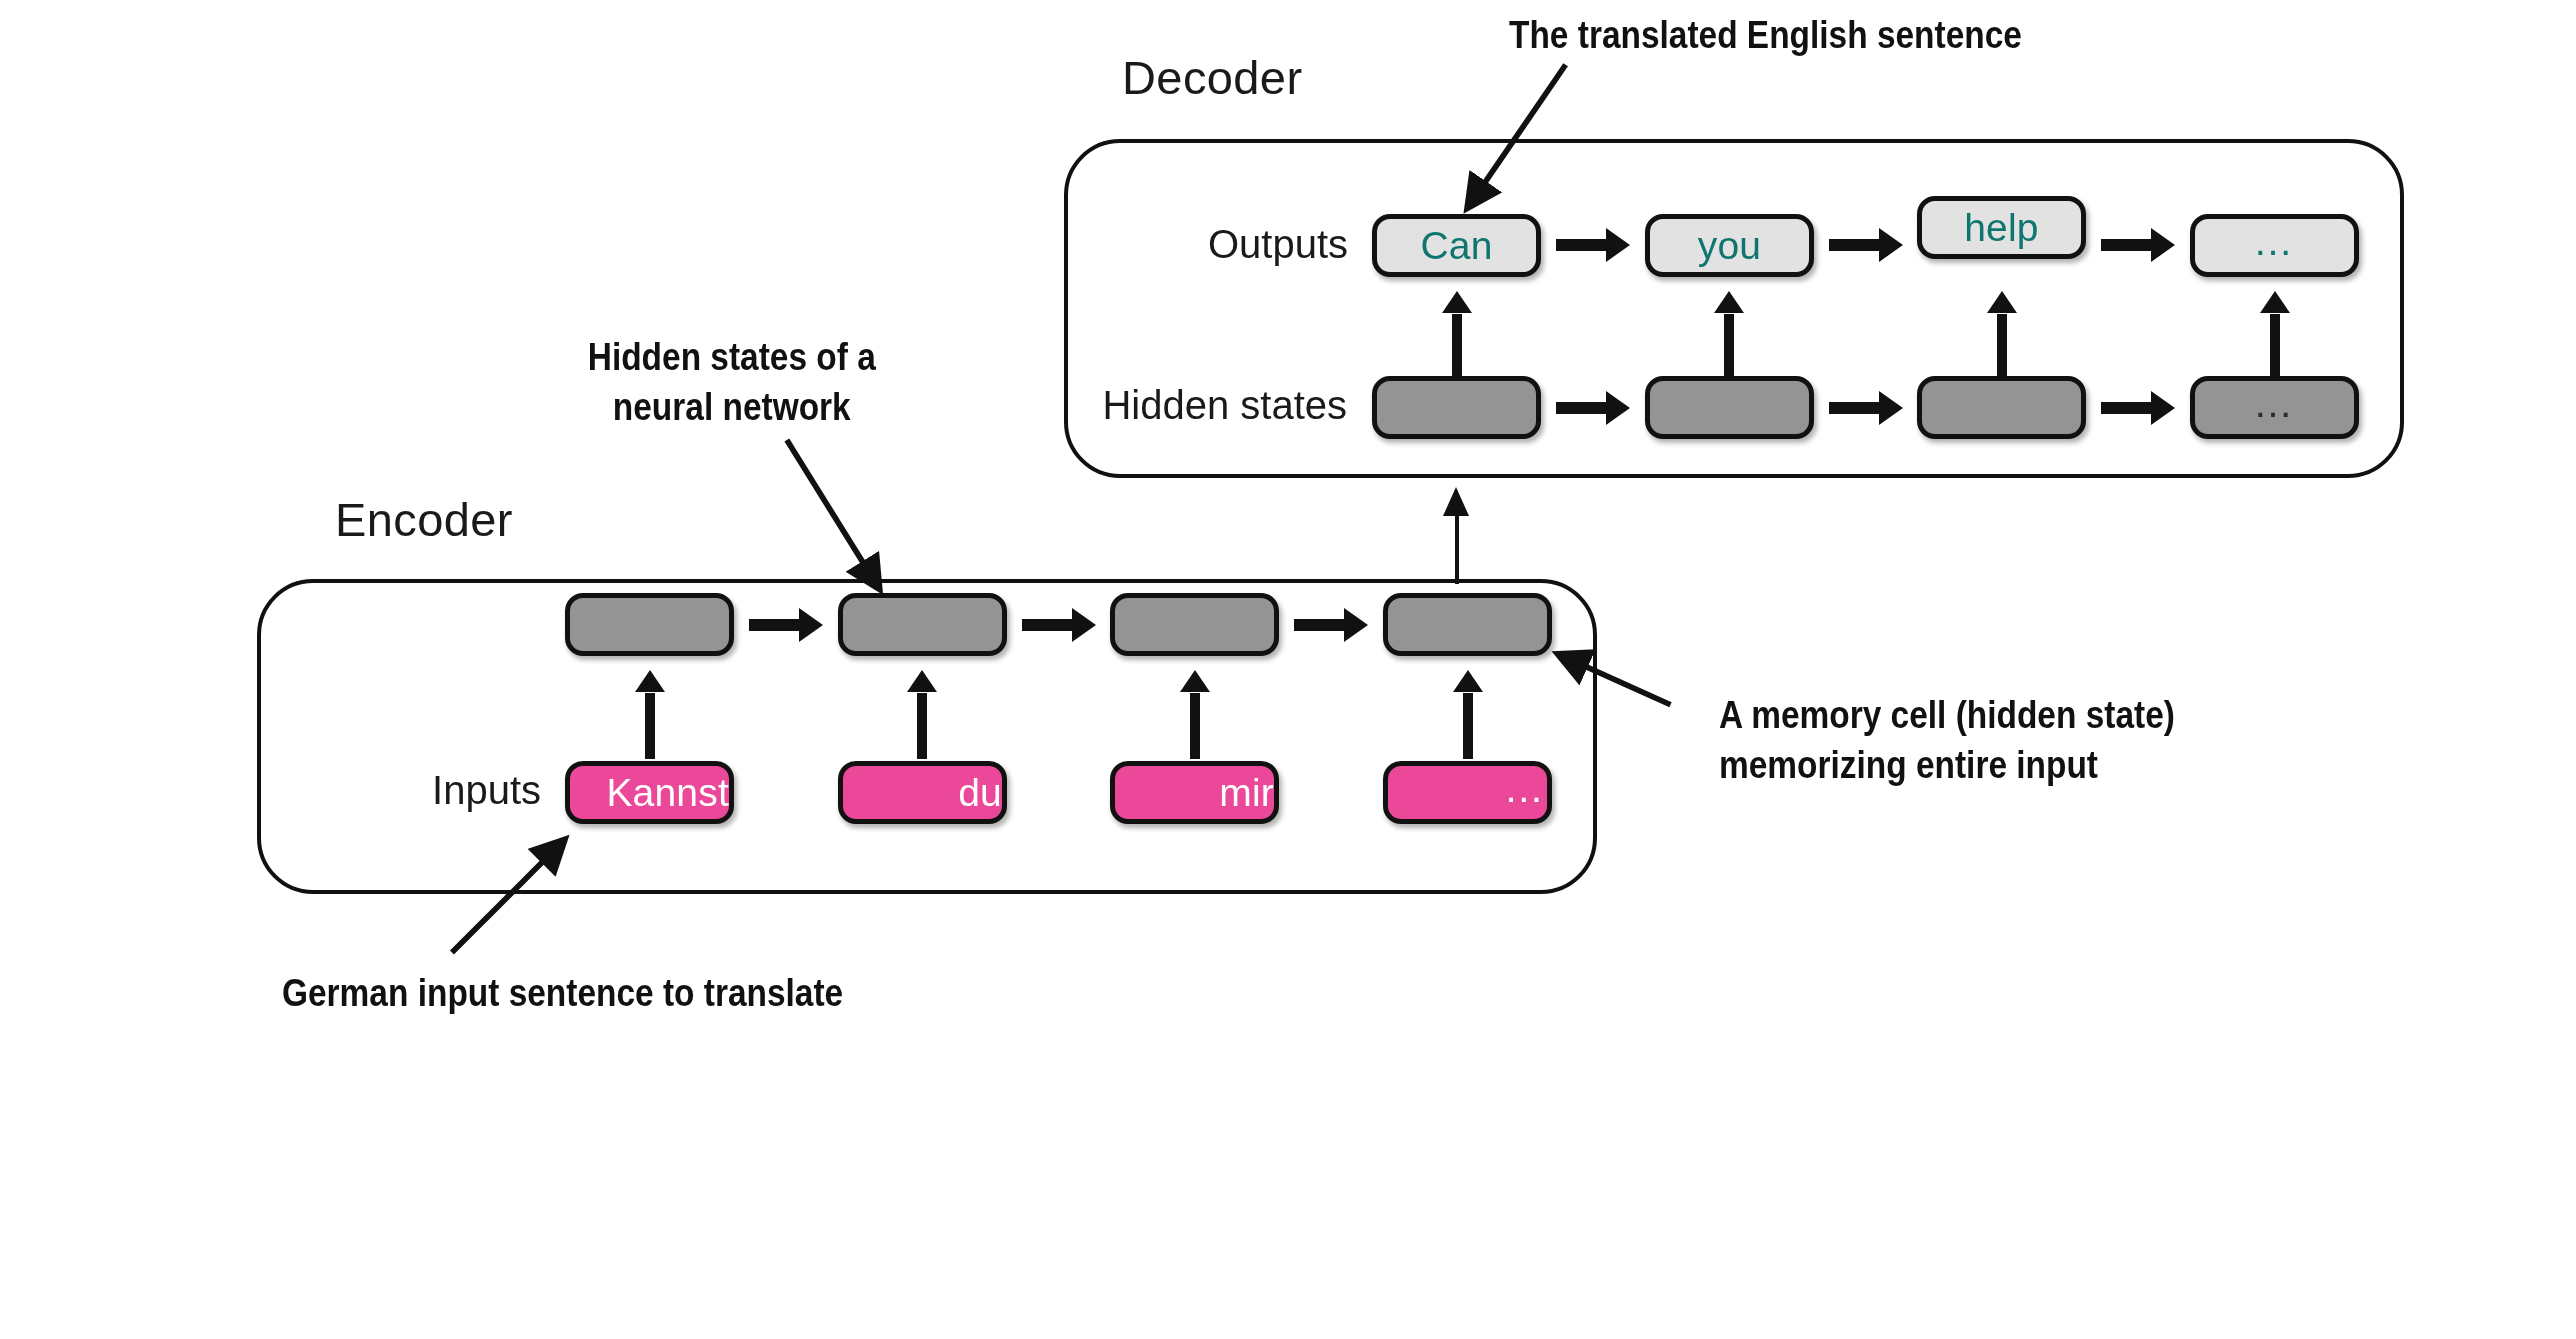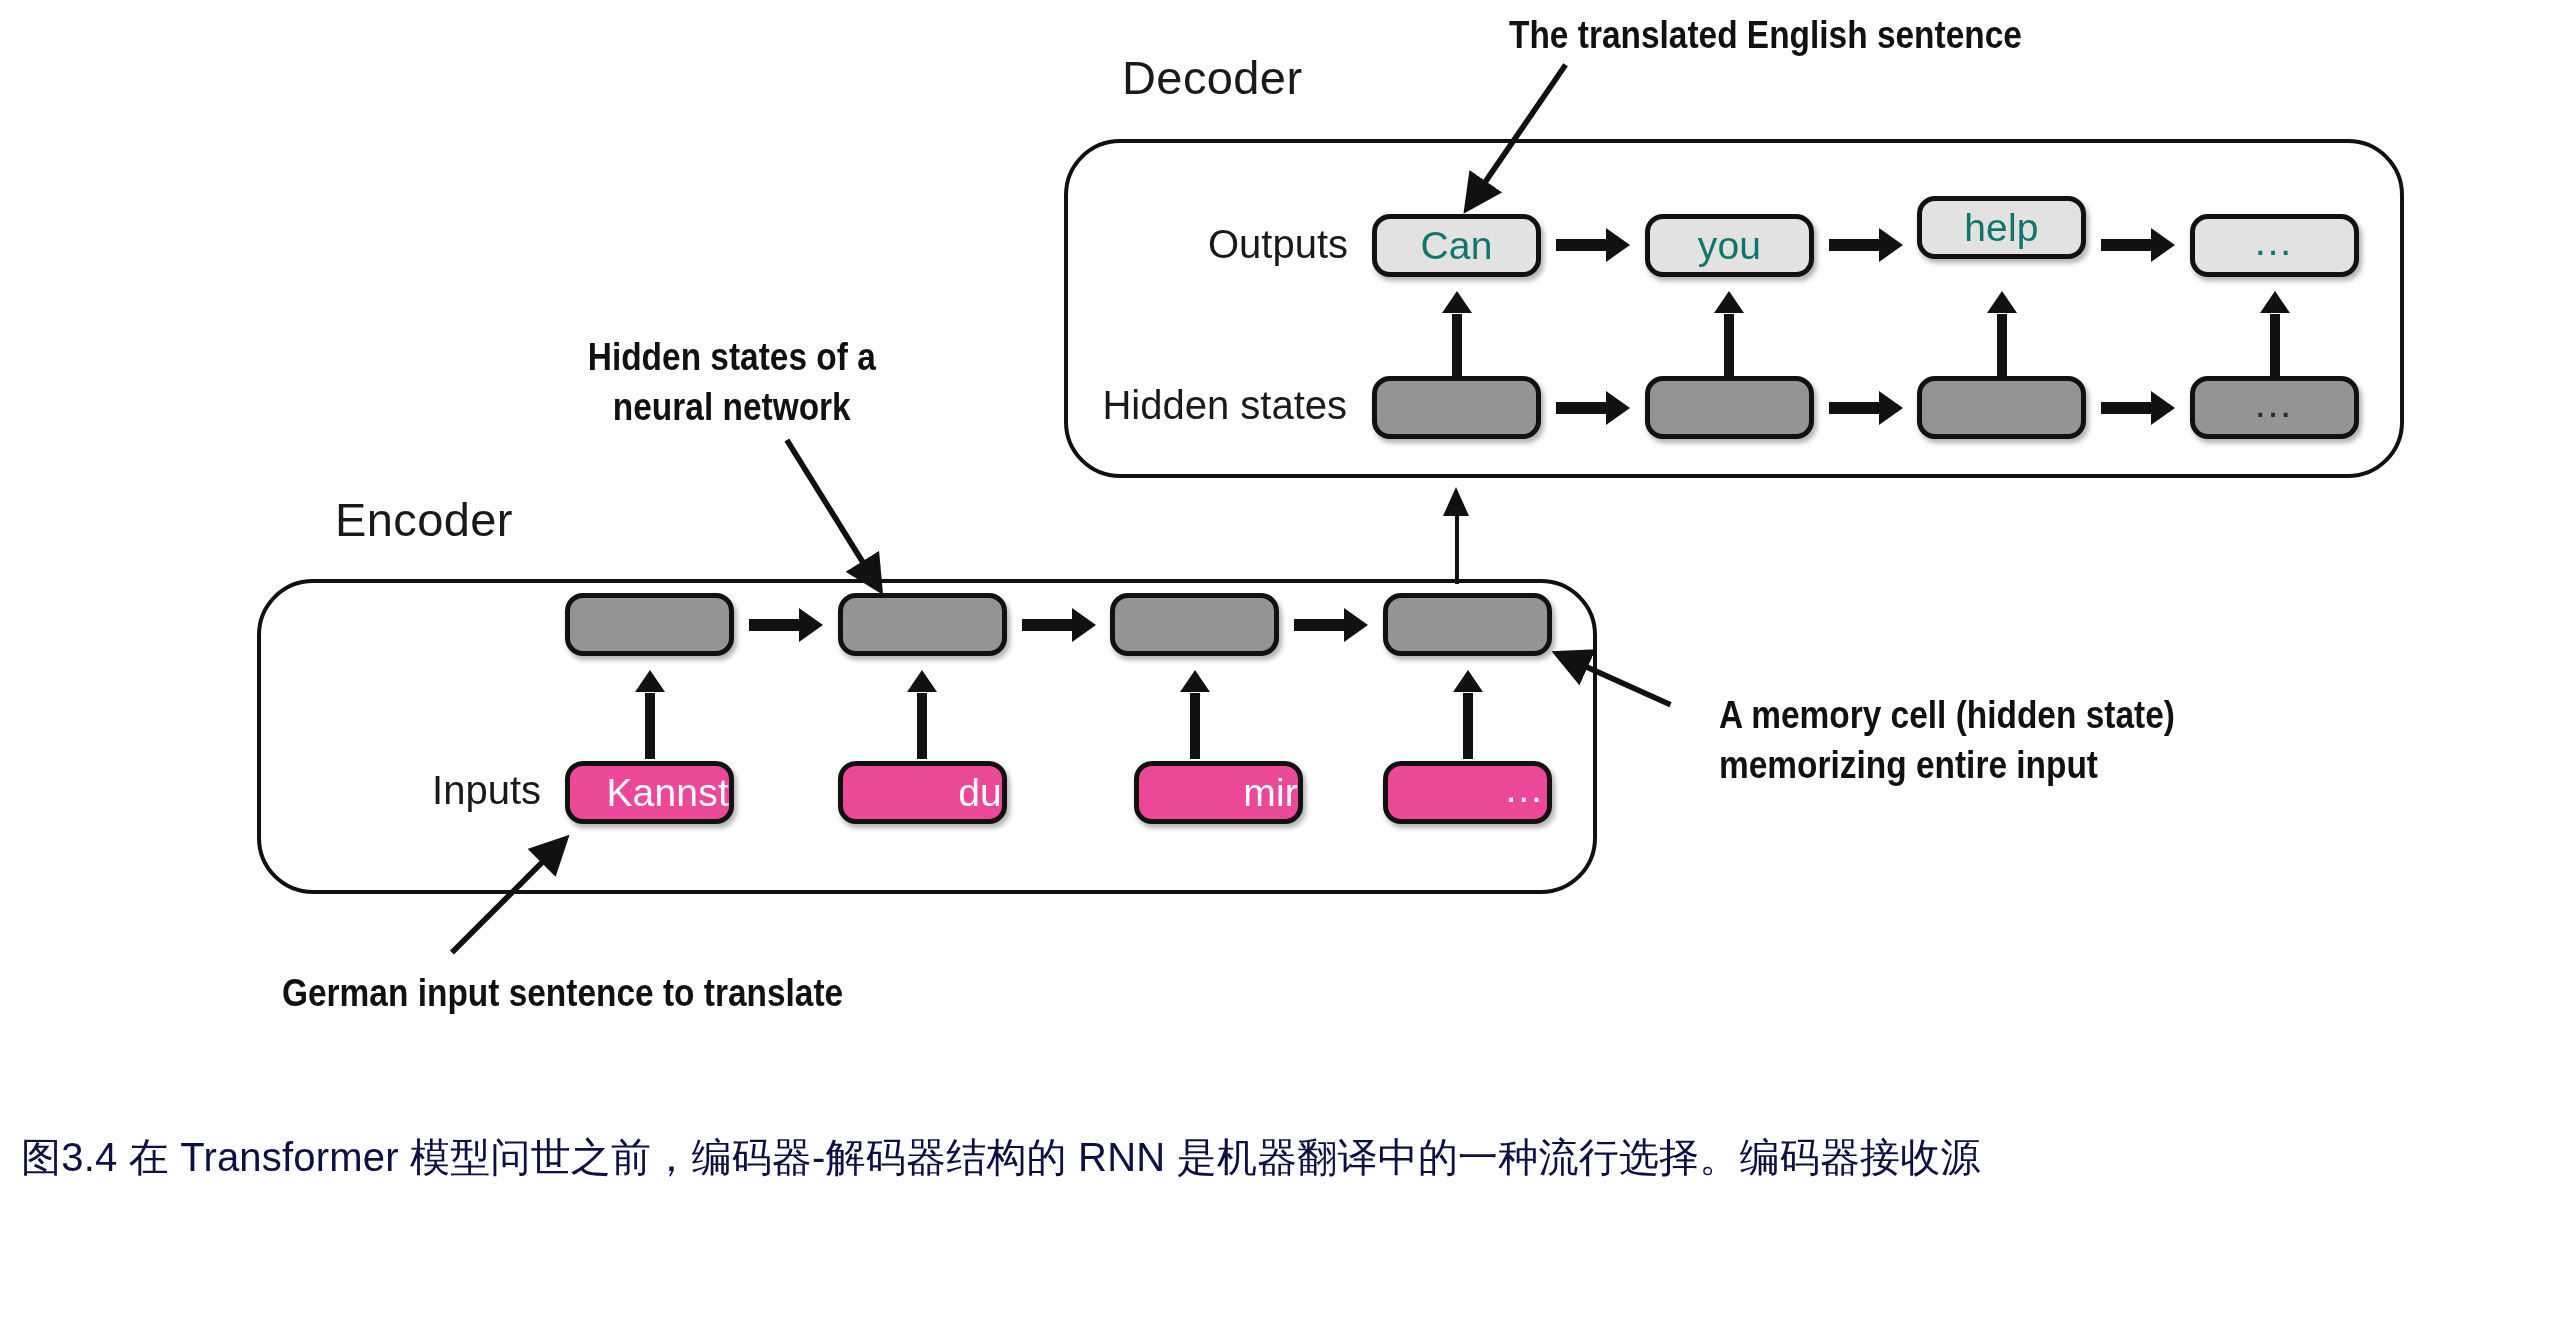--- a/index.html
+++ b/index.html
@@ -318,21 +318,21 @@
   </div>
 
   <div class="row-label" style="left:347px; top:768px; width:194px;text-align:right;">Inputs</div>
 
   <div class="cell cell-input" style="left:565px; top:761px; width:169px; height:63px;">
     <span>Kannst</span>
   </div>
   <div class="cell cell-input" style="left:838px; top:761px; width:169px; height:63px;">
     <span>du</span>
   </div>
-  <div class="cell cell-input" style="left:1110px; top:761px; width:169px; height:63px;margin-left:24px;">
+  <div class="cell cell-input" style="left:1110px; top:761px; width:169px; height:63px;">
     <span>mir</span>
   </div>
   <div class="cell cell-input" style="left:1383px; top:761px; width:169px; height:63px;">
     <span class="ellipsis">…</span>
   </div>
 
   <div class="callout" style="left:1509px; top:9.7px; transform-origin:left top;">The translated English sentence</div>
 
   <div class="callout center" style="left:565px; top:332px; width:379px; white-space:normal; transform-origin:left top;">
     <span>Hidden states of a</span><br>
@@ -358,15 +358,14 @@
     <path d="M 975 545 L 1090 730" stroke="#111111" stroke-width="7" fill="none" marker-end="url(#tip)"></path>
 
     <path d="M 2070 873 L 1930 810" stroke="#111111" stroke-width="7" fill="none" marker-end="url(#tip)"></path>
 
     <path d="M 560 1180 L 700 1040" stroke="#111111" stroke-width="7" fill="none" marker-end="url(#tip)"></path>
   </svg>
 
 </div>
 
 <div id="caption">
-  <p>图3.4 在 Transformer 模型问世之前，编码器-解码器结构的 RNN 是机器翻译中的一种流行选择。编码器接收源</p>
 </div>
 
 
 </body></html>

